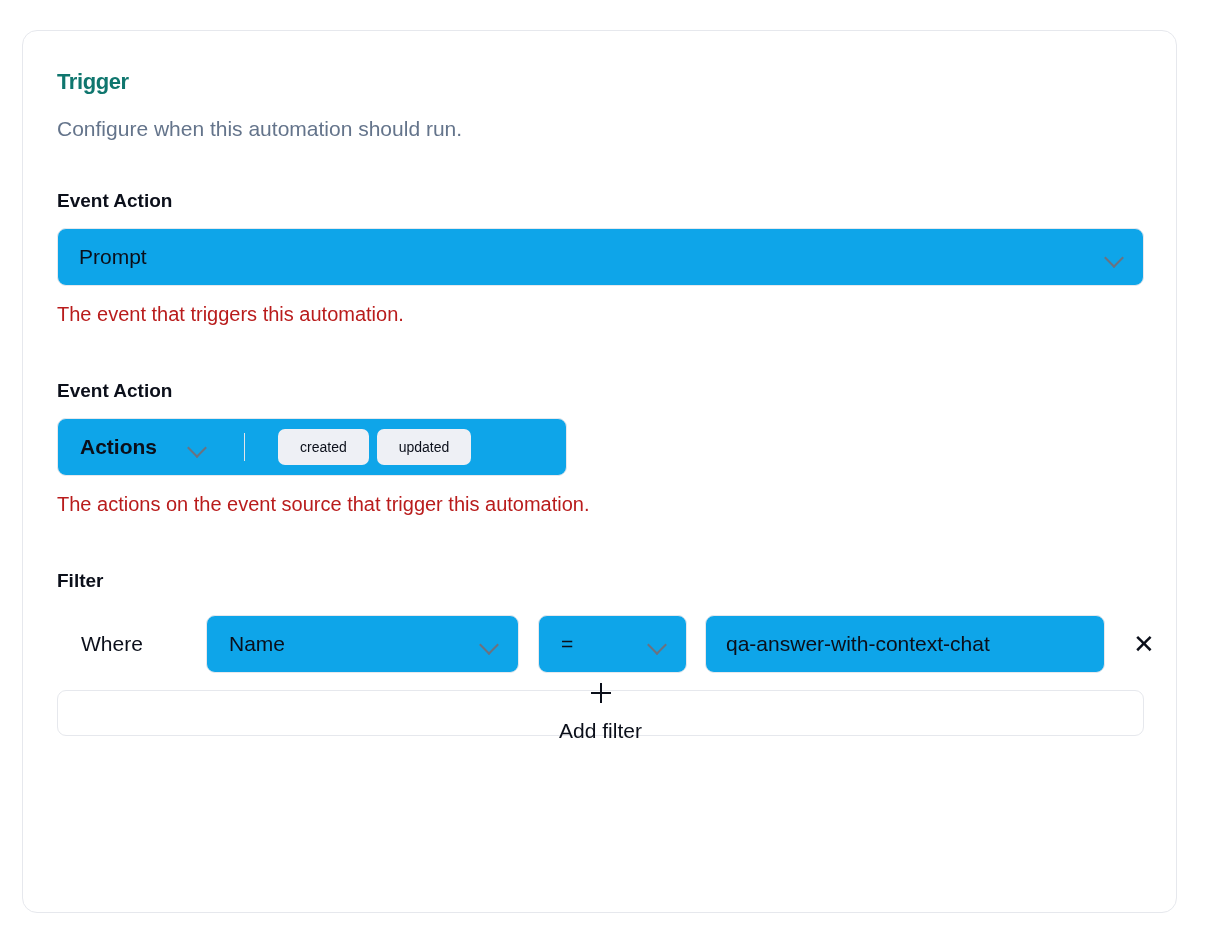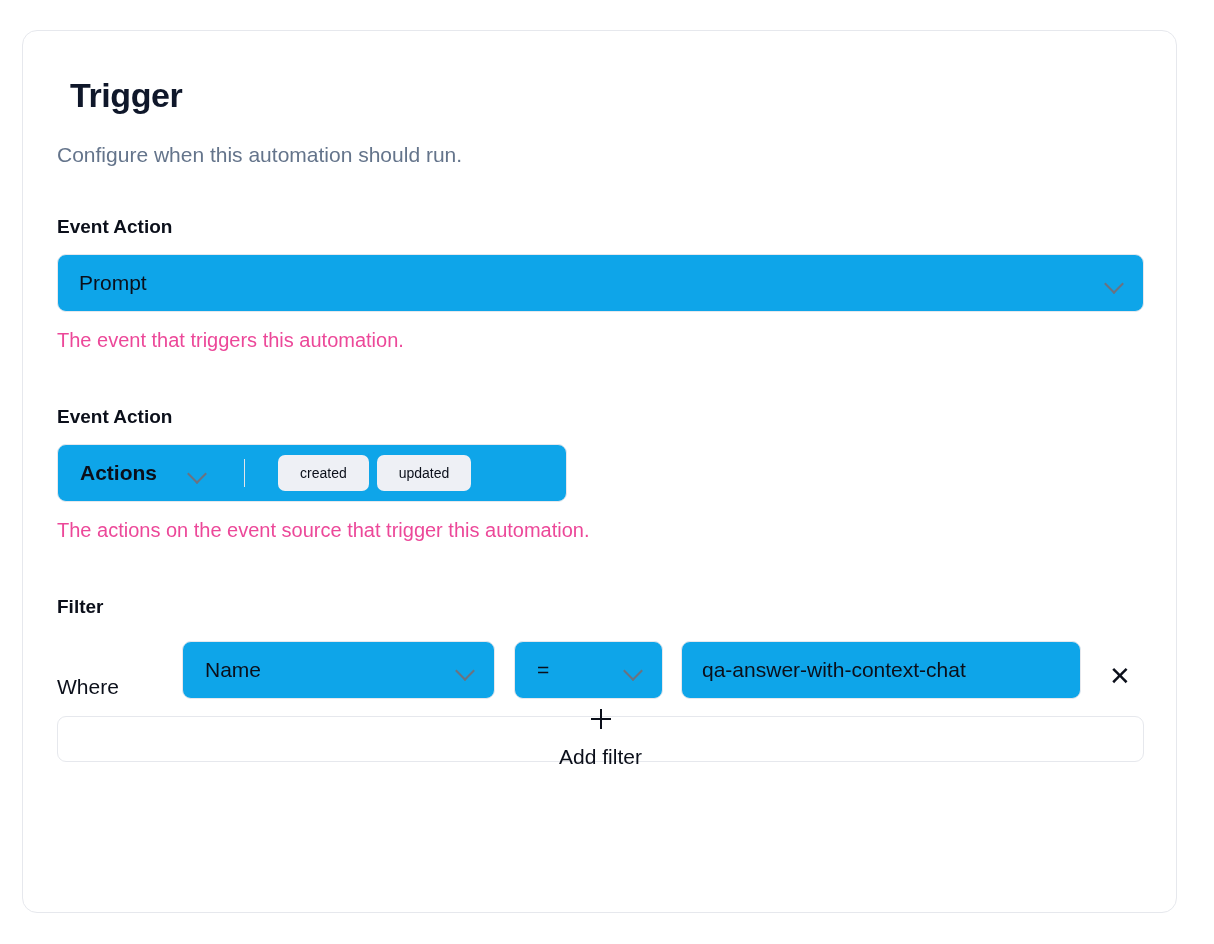--- a/index.html
+++ b/index.html
@@ -26,27 +26,27 @@
     width: 1155px;
     height: 883px;
     background: #ffffff;
     border: 1px solid #e6e8ed;
     border-radius: 15px;
     padding: 0 34px;
   }
 
   
   .card-title {
-    margin: 13px;
+    margin: 0;
     padding-top: 30px;
-    font-size: 34px;
+    font-size: 22px;
     line-height: 42px;
     font-weight: 700;
     letter-spacing: -0.4px;
-    color: #0f172a;
+    color: #0f766e;
   }
   .card-subtitle {
     margin: 0;
     padding-top: 12px;
     font-size: 21px;
     line-height: 28px;
     font-weight: 400;
     color: #64748b;
   }
 
@@ -55,21 +55,21 @@
   .field-label {
     font-size: 19px;
     line-height: 24px;
     font-weight: 700;
     color: #0b0f1a;
   }
   .field-help {
     font-size: 20px;
     line-height: 26px;
     font-weight: 400;
-    color: #ec4899;
+    color: #b91c1c;
   }
 
   #event-source-field { padding-top: 46px; }
   #event-action-field { padding-top: 52px; }
   #filter-field      { padding-top: 52px; }
 
   .field-label + .control { margin-top: 15px; }
   .control + .field-help  { margin-top: 15px; }
 
   
@@ -145,23 +145,24 @@
     line-height: 22px;
     font-weight: 400;
     color: #0b0f1a;
     white-space: nowrap;
     cursor: pointer;
   }
 
   
   .filter-row {
     display: flex;
-    align-items: flex-end;
+    align-items: center;
     height: 58px;
     margin-top: 22px;
+    margin-left: 24px;
   }
   .where-label {
     width: 125px;
     font-size: 21px;
     font-weight: 400;
     color: #0b0f1a;
     flex: 0 0 125px;
   }
   .filter-field-select {
     width: 313px;

